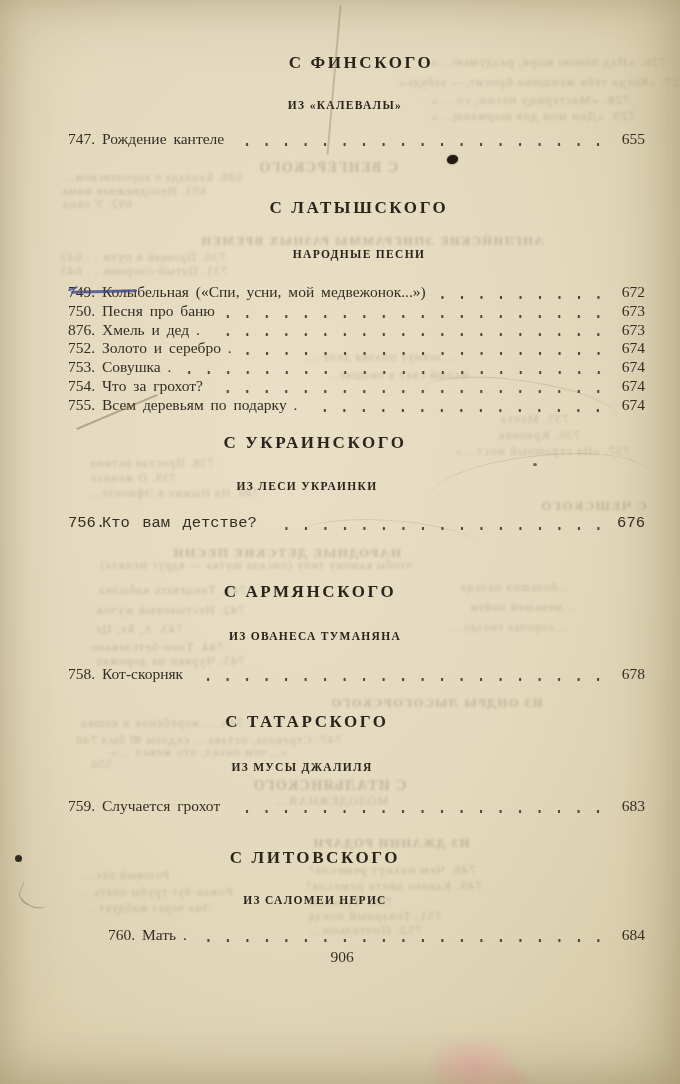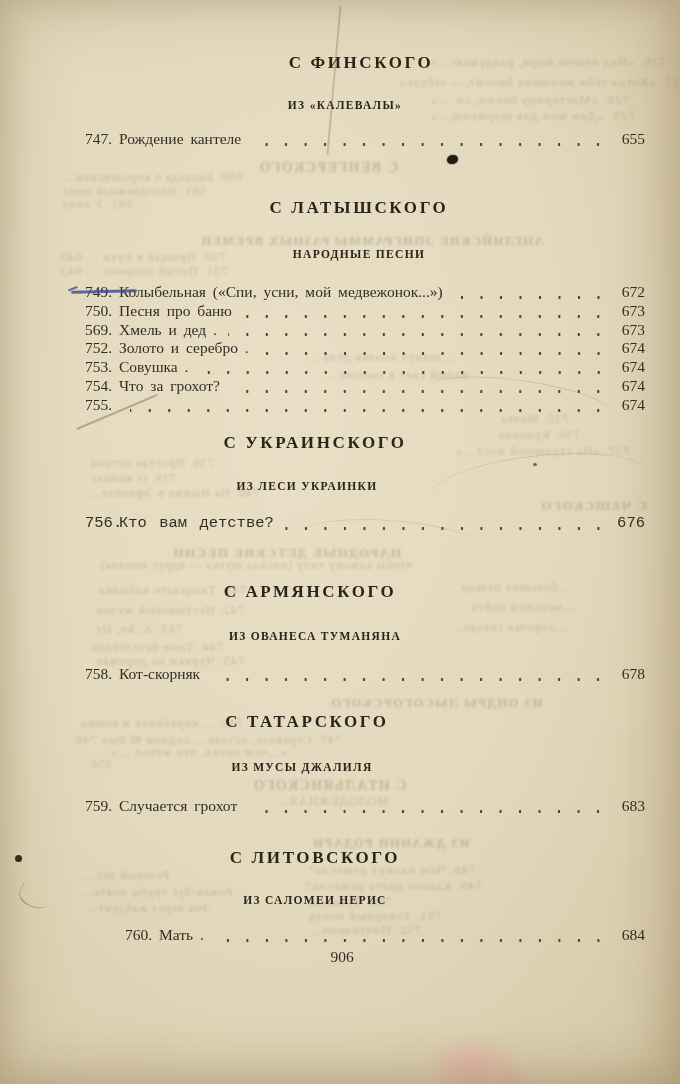--- a/index.html
+++ b/index.html
@@ -18,21 +18,21 @@
     transform:scaleX(-1);filter:blur(1.1px);opacity:.34;letter-spacing:1px;
   }
   .ghost.gb{font-weight:bold;opacity:.38;letter-spacing:1.5px;}
   
   .toc{position:absolute;inset:0;z-index:2;color:var(--ink,#332d23);}
   .sec{position:absolute;left:0;width:680px;}
   .sec .t{position:absolute;left:0;right:0;top:0;text-align:center;
     font-weight:bold;font-size:17px;letter-spacing:2.6px;color:var(--header_ink,#2a241b);white-space:nowrap;}
   .sec .s{position:absolute;left:0;right:0;text-align:center;
     font-weight:bold;font-size:11.5px;letter-spacing:1.3px;color:var(--header_ink,#2a241b);white-space:nowrap;}
-  .sec .entries{position:absolute;left:85px;right:35px;}
+  .sec .entries{position:absolute;left:68px;right:35px;}
   .entry{display:flex;align-items:baseline;height:18.8px;font-size:15.5px;word-spacing:3px;}
   .e-num{width:34px;flex:0 0 auto;}
   .e-title{flex:0 0 auto;white-space:nowrap;}
   .leader{flex:1 1 auto;align-self:flex-end;height:5px;margin:0 7px 3px 11px;opacity:.85;
     background-image:radial-gradient(circle, var(--ink,#332d23) 1.15px, rgba(0,0,0,0) 1.5px);
     background-size:19.5px 3px;background-repeat:repeat-x;background-position:right bottom;}
   .e-page{flex:0 0 auto;min-width:30px;text-align:right;}
   
   .sec:nth-child(1){top:53px;}  .sec:nth-child(1) .t{transform:translateX(21px);}
   .sec:nth-child(1) .s{top:46px;transform:translateX(5px);}  .sec:nth-child(1) .entries{top:77px;}
@@ -158,21 +158,21 @@
   </div>
 
   <div class="entry">
     <span class="e-num">750.</span>
     <span class="e-title">Песня про баню</span>
     <span class="leader"></span>
     <span class="e-page">673</span>
   </div>
 
   <div class="entry">
-    <span class="e-num">569.</span>
+    <span class="e-num">876.</span>
     <span class="e-title">Хмель и дед .</span>
     <span class="leader"></span>
     <span class="e-page">673</span>
   </div>
 
   <div class="entry">
     <span class="e-num">752.</span>
     <span class="e-title">Золото и серебро .</span>
     <span class="leader"></span>
     <span class="e-page">674</span>
@@ -187,20 +187,21 @@
 
   <div class="entry">
     <span class="e-num">754.</span>
     <span class="e-title">Что за грохот?</span>
     <span class="leader"></span>
     <span class="e-page">674</span>
   </div>
 
   <div class="entry">
     <span class="e-num">755.</span>
+    <span class="e-title">Всем деревьям по подарку .</span>
     <span class="leader"></span>
     <span class="e-page">674</span>
   </div>
 </div>
   </div>
 
   <div class="sec">
     <div class="t">С УКРАИНСКОГО</div>
     <div class="s">ИЗ ЛЕСИ УКРАИНКИ</div>
     <div class="entries">

